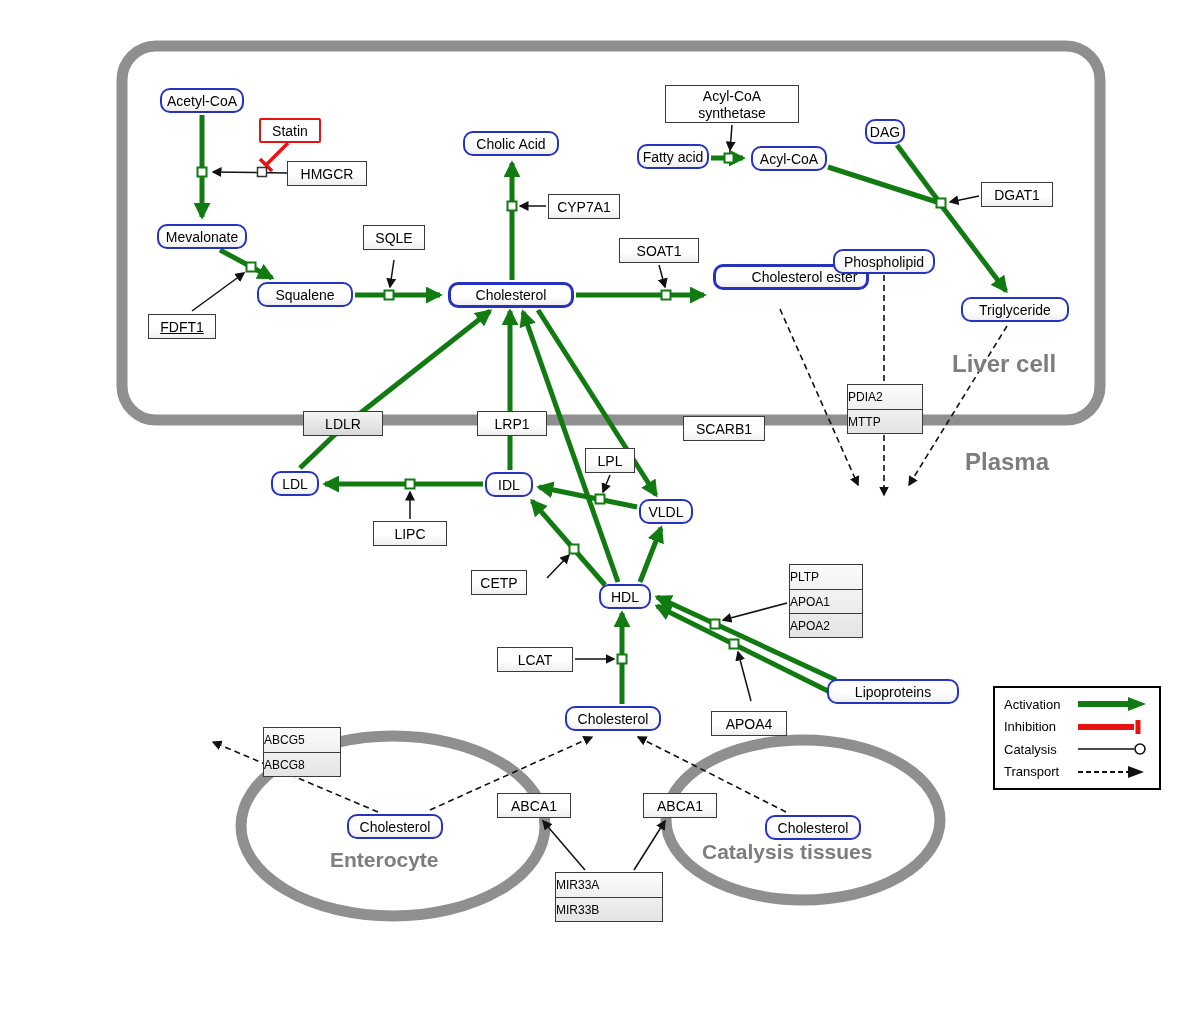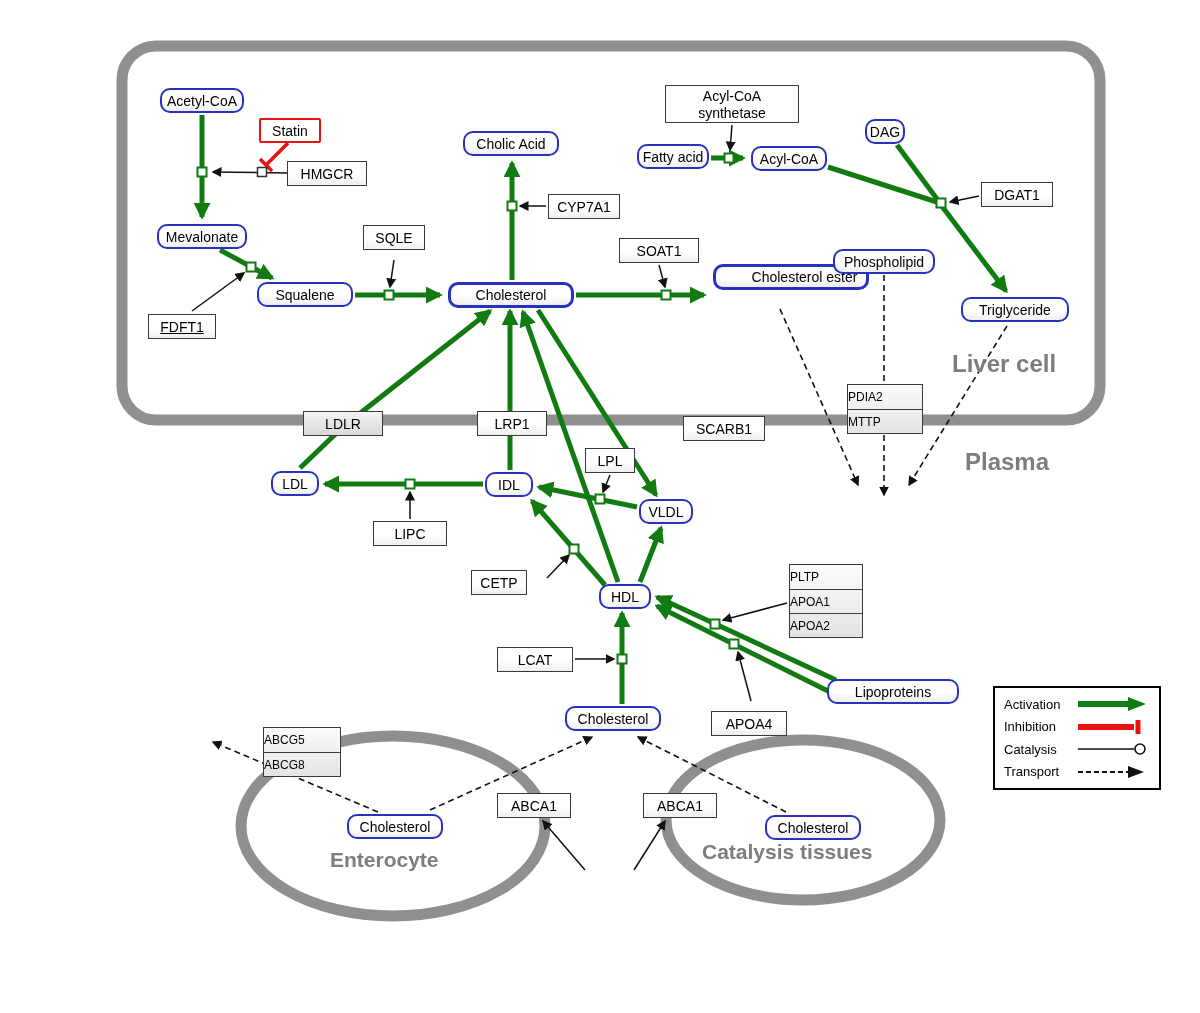--- a/index.html
+++ b/index.html
@@ -179,20 +179,24 @@
 
 
   <div class="stack grayfill" style="left:263px; top:727px; width:78px;">
     <div class="cell">ABCG5</div>
     <div class="cell">ABCG8</div>
   </div>
   <div class="node met" style="left:347px; top:814px; width:96px;">Cholesterol</div>
   <div class="node enz" style="left:497px; top:793px; width:74px;">ABCA1</div>
   <div class="node enz" style="left:643px; top:793px; width:74px;">ABCA1</div>
   <div class="node met" style="left:765px; top:815px; width:96px;">Cholesterol</div>
+  <div class="stack" style="left:555px; top:872px; width:108px;">
+    <div class="cell">MIR33A</div>
+    <div class="cell">MIR33B</div>
+  </div>
 
   <div class="legend" style="left:993px; top:686px;">
     <div class="row">
       <span class="lab">Activation</span>
       <svg width="74" height="16">
         <line x1="2" y1="8" x2="52" y2="8" stroke="#117a11" stroke-width="6"></line>
         <polygon points="52,1 70,8 52,15" fill="#117a11"></polygon>
       </svg>
     </div>
     <div class="row">

